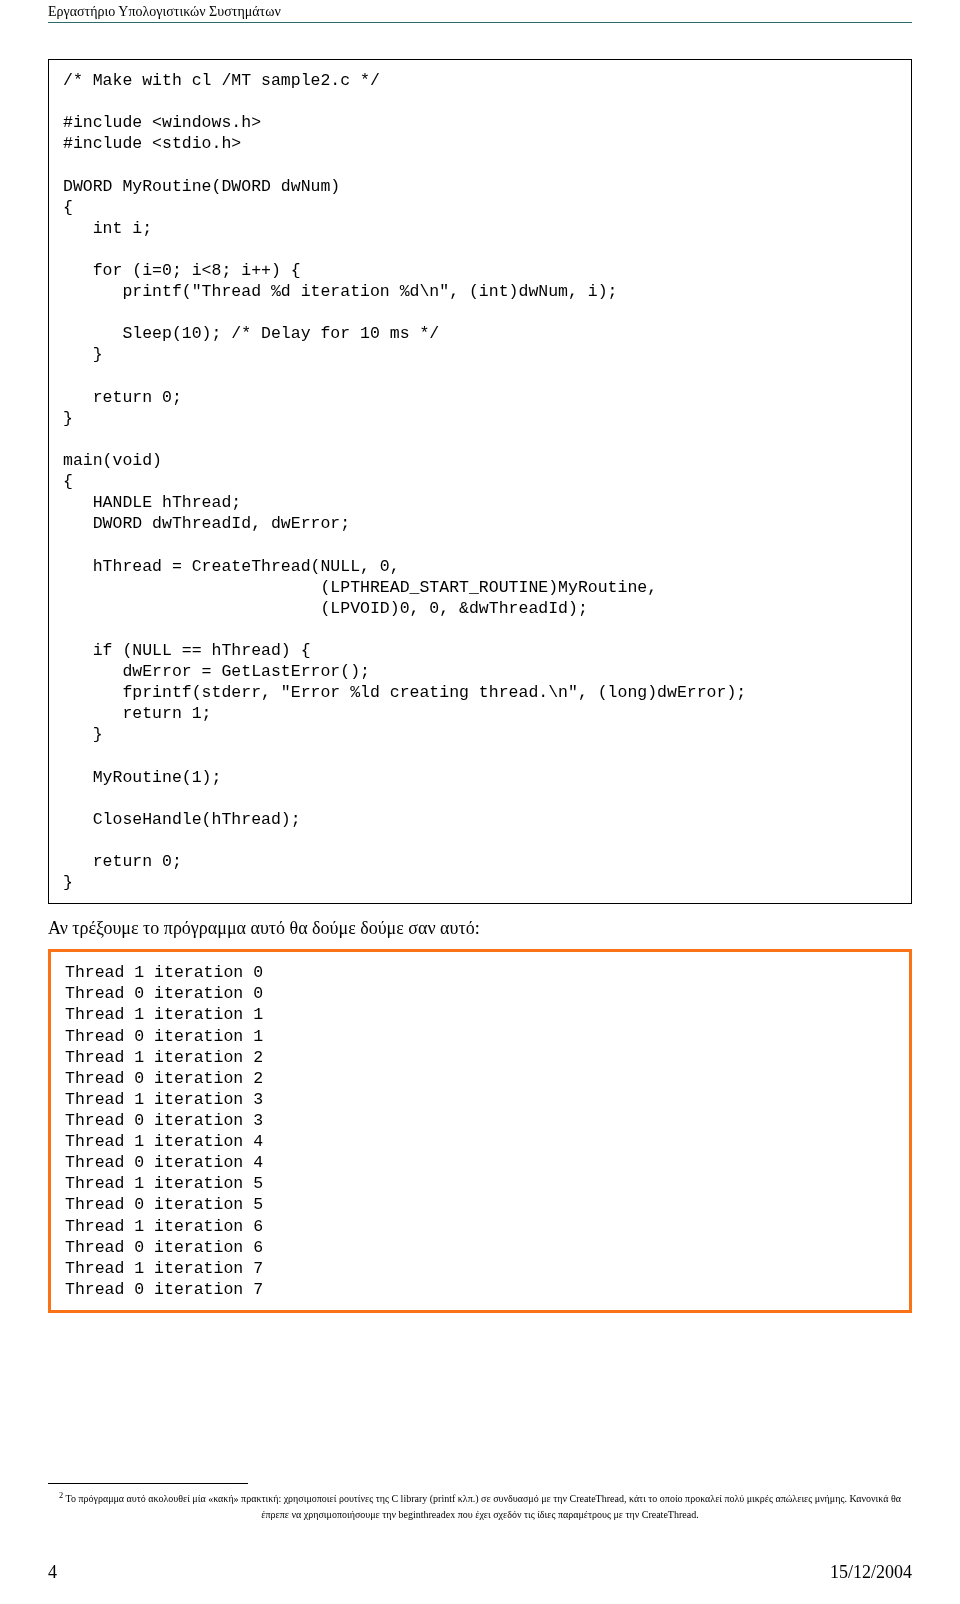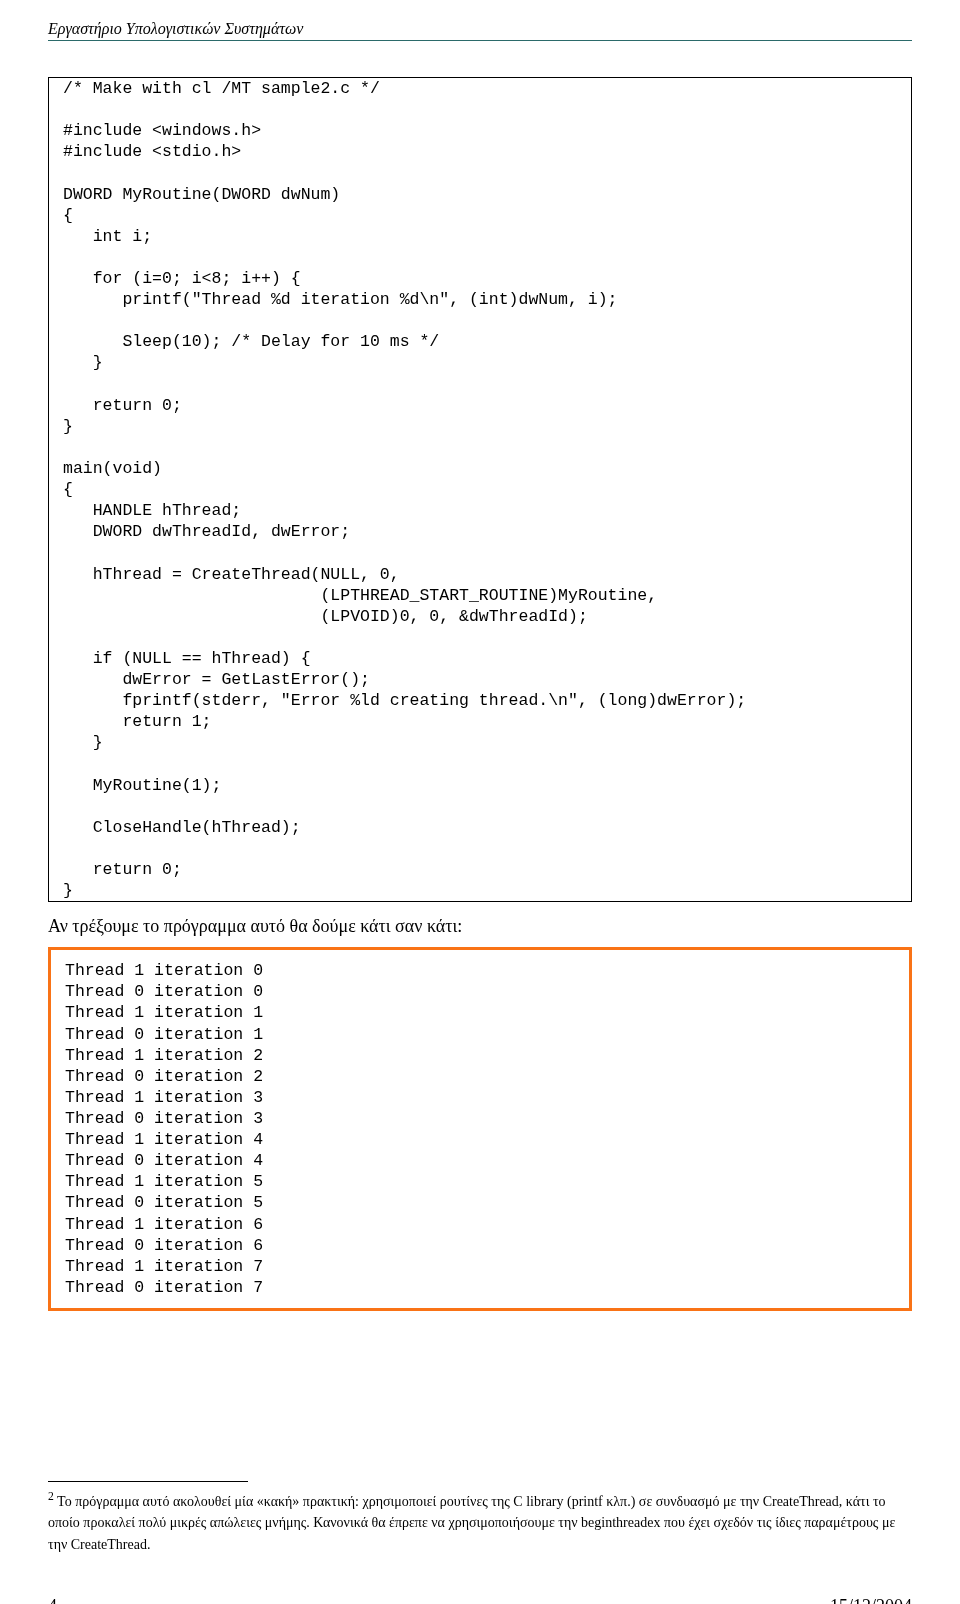--- a/index.html
+++ b/index.html
@@ -8,29 +8,28 @@
     background: #fff;
     font-family: "Times New Roman", Times, serif;
     color: #000;
     width: 960px;
   }
   .page {
     padding: 0 48px 30px 48px;
     box-sizing: border-box;
   }
   .header {
-    font-size: 16px;
-    padding: 20px 0 2px 0;
+    font-size: 14px;
+    padding: 4px 0 2px 0;
     border-bottom: 1.5px solid #2b6a6a;
-    font-style: italic;
   }
   .code-box {
     border: 1px solid #000;
     margin-top: 36px;
-    padding: 0 14px;
+    padding: 10px 14px;
     font-family: "Courier New", Courier, monospace;
     font-size: 16.5px;
     line-height: 1.28;
     white-space: pre;
     overflow: hidden;
   }
   .para {
     margin-top: 14px;
     font-size: 18px;
   }
@@ -43,22 +42,23 @@
     line-height: 1.28;
     white-space: pre;
   }
   .footnote-rule {
     border: none;
     border-top: 1px solid #000;
     width: 200px;
     margin: 170px 0 6px 0;
   }
   .footnote {
-    font-size: 14px;
+    font-size: 10px;
     line-height: 1.55;
+    text-align: center;
   }
   .footer {
     display: flex;
     justify-content: space-between;
     margin-top: 40px;
     font-size: 18px;
   }
 </style>
 </head>
 <body>
@@ -102,21 +102,21 @@
       return 1;
    }
 
    MyRoutine(1);
 
    CloseHandle(hThread);
 
    return 0;
 }</span></div>
 
-  <div class="para">Αν τρέξουμε το πρόγραμμα αυτό θα δούμε κάτι σαν κάτι:</div>
+  <div class="para">Αν τρέξουμε το πρόγραμμα αυτό θα δούμε δούμε σαν αυτό:</div>
 
   <div class="output-box"><span>Thread 1 iteration 0
 Thread 0 iteration 0
 Thread 1 iteration 1
 Thread 0 iteration 1
 Thread 1 iteration 2
 Thread 0 iteration 2
 Thread 1 iteration 3
 Thread 0 iteration 3
 Thread 1 iteration 4

